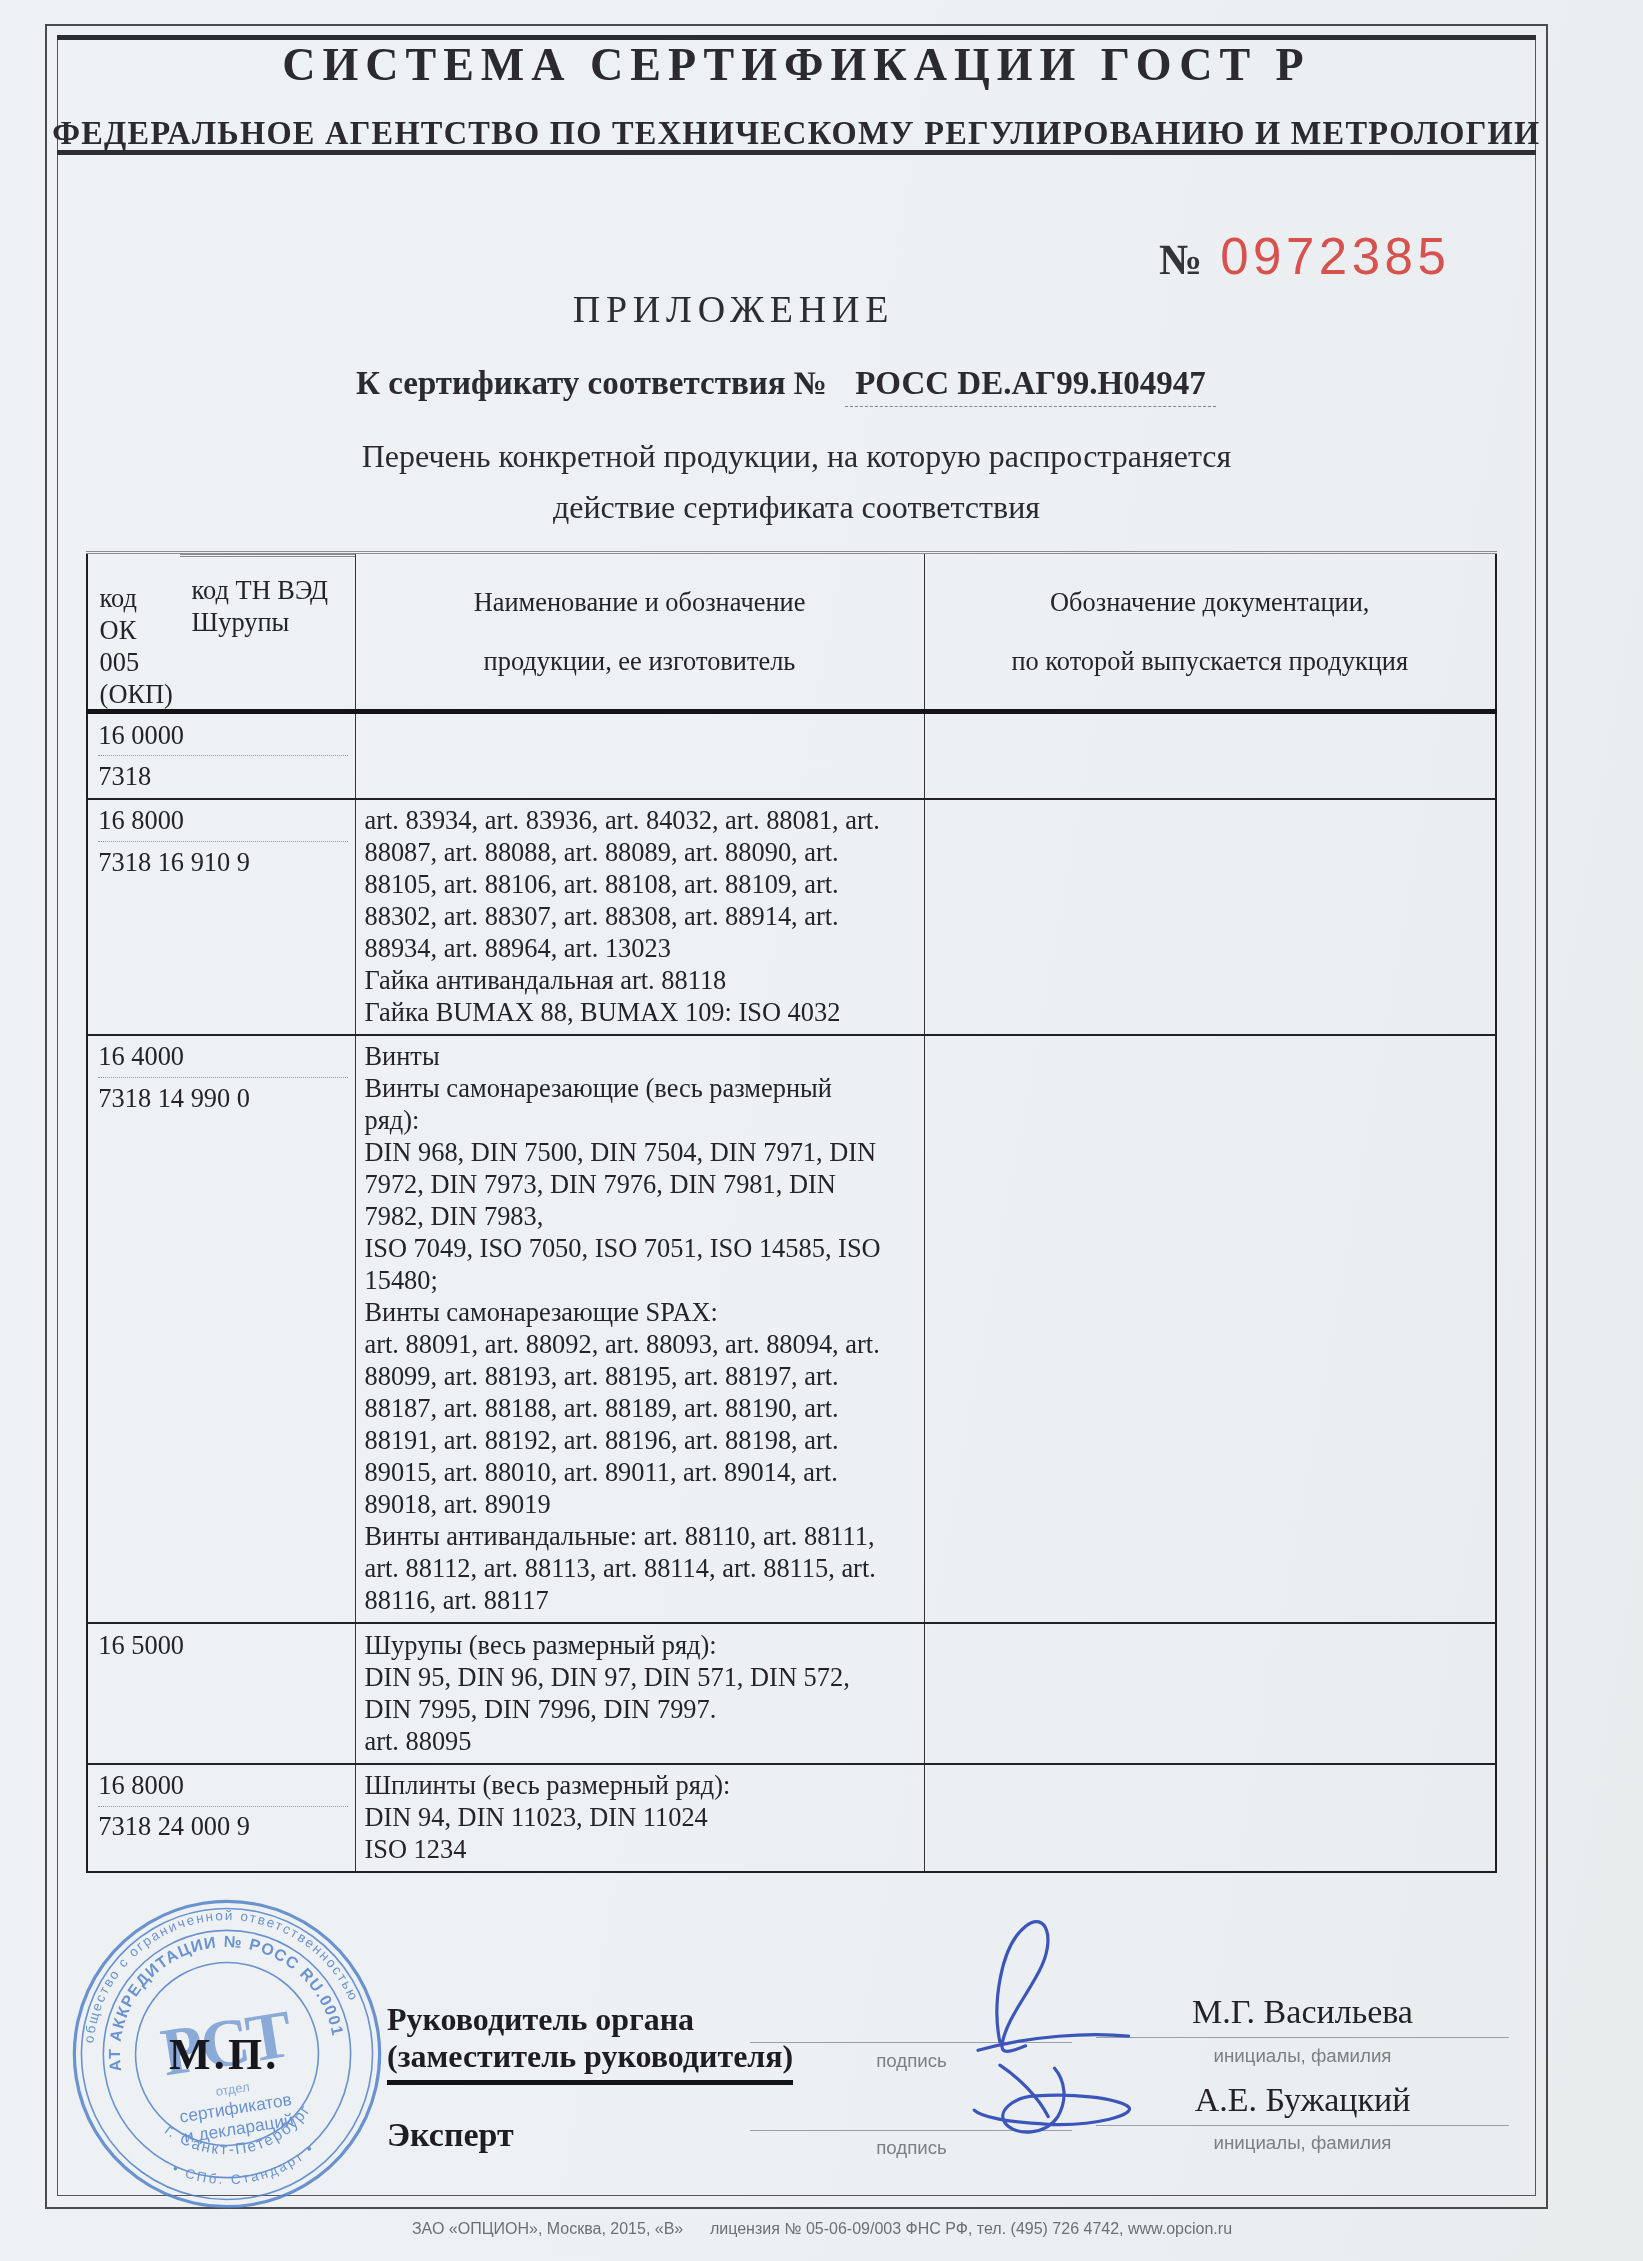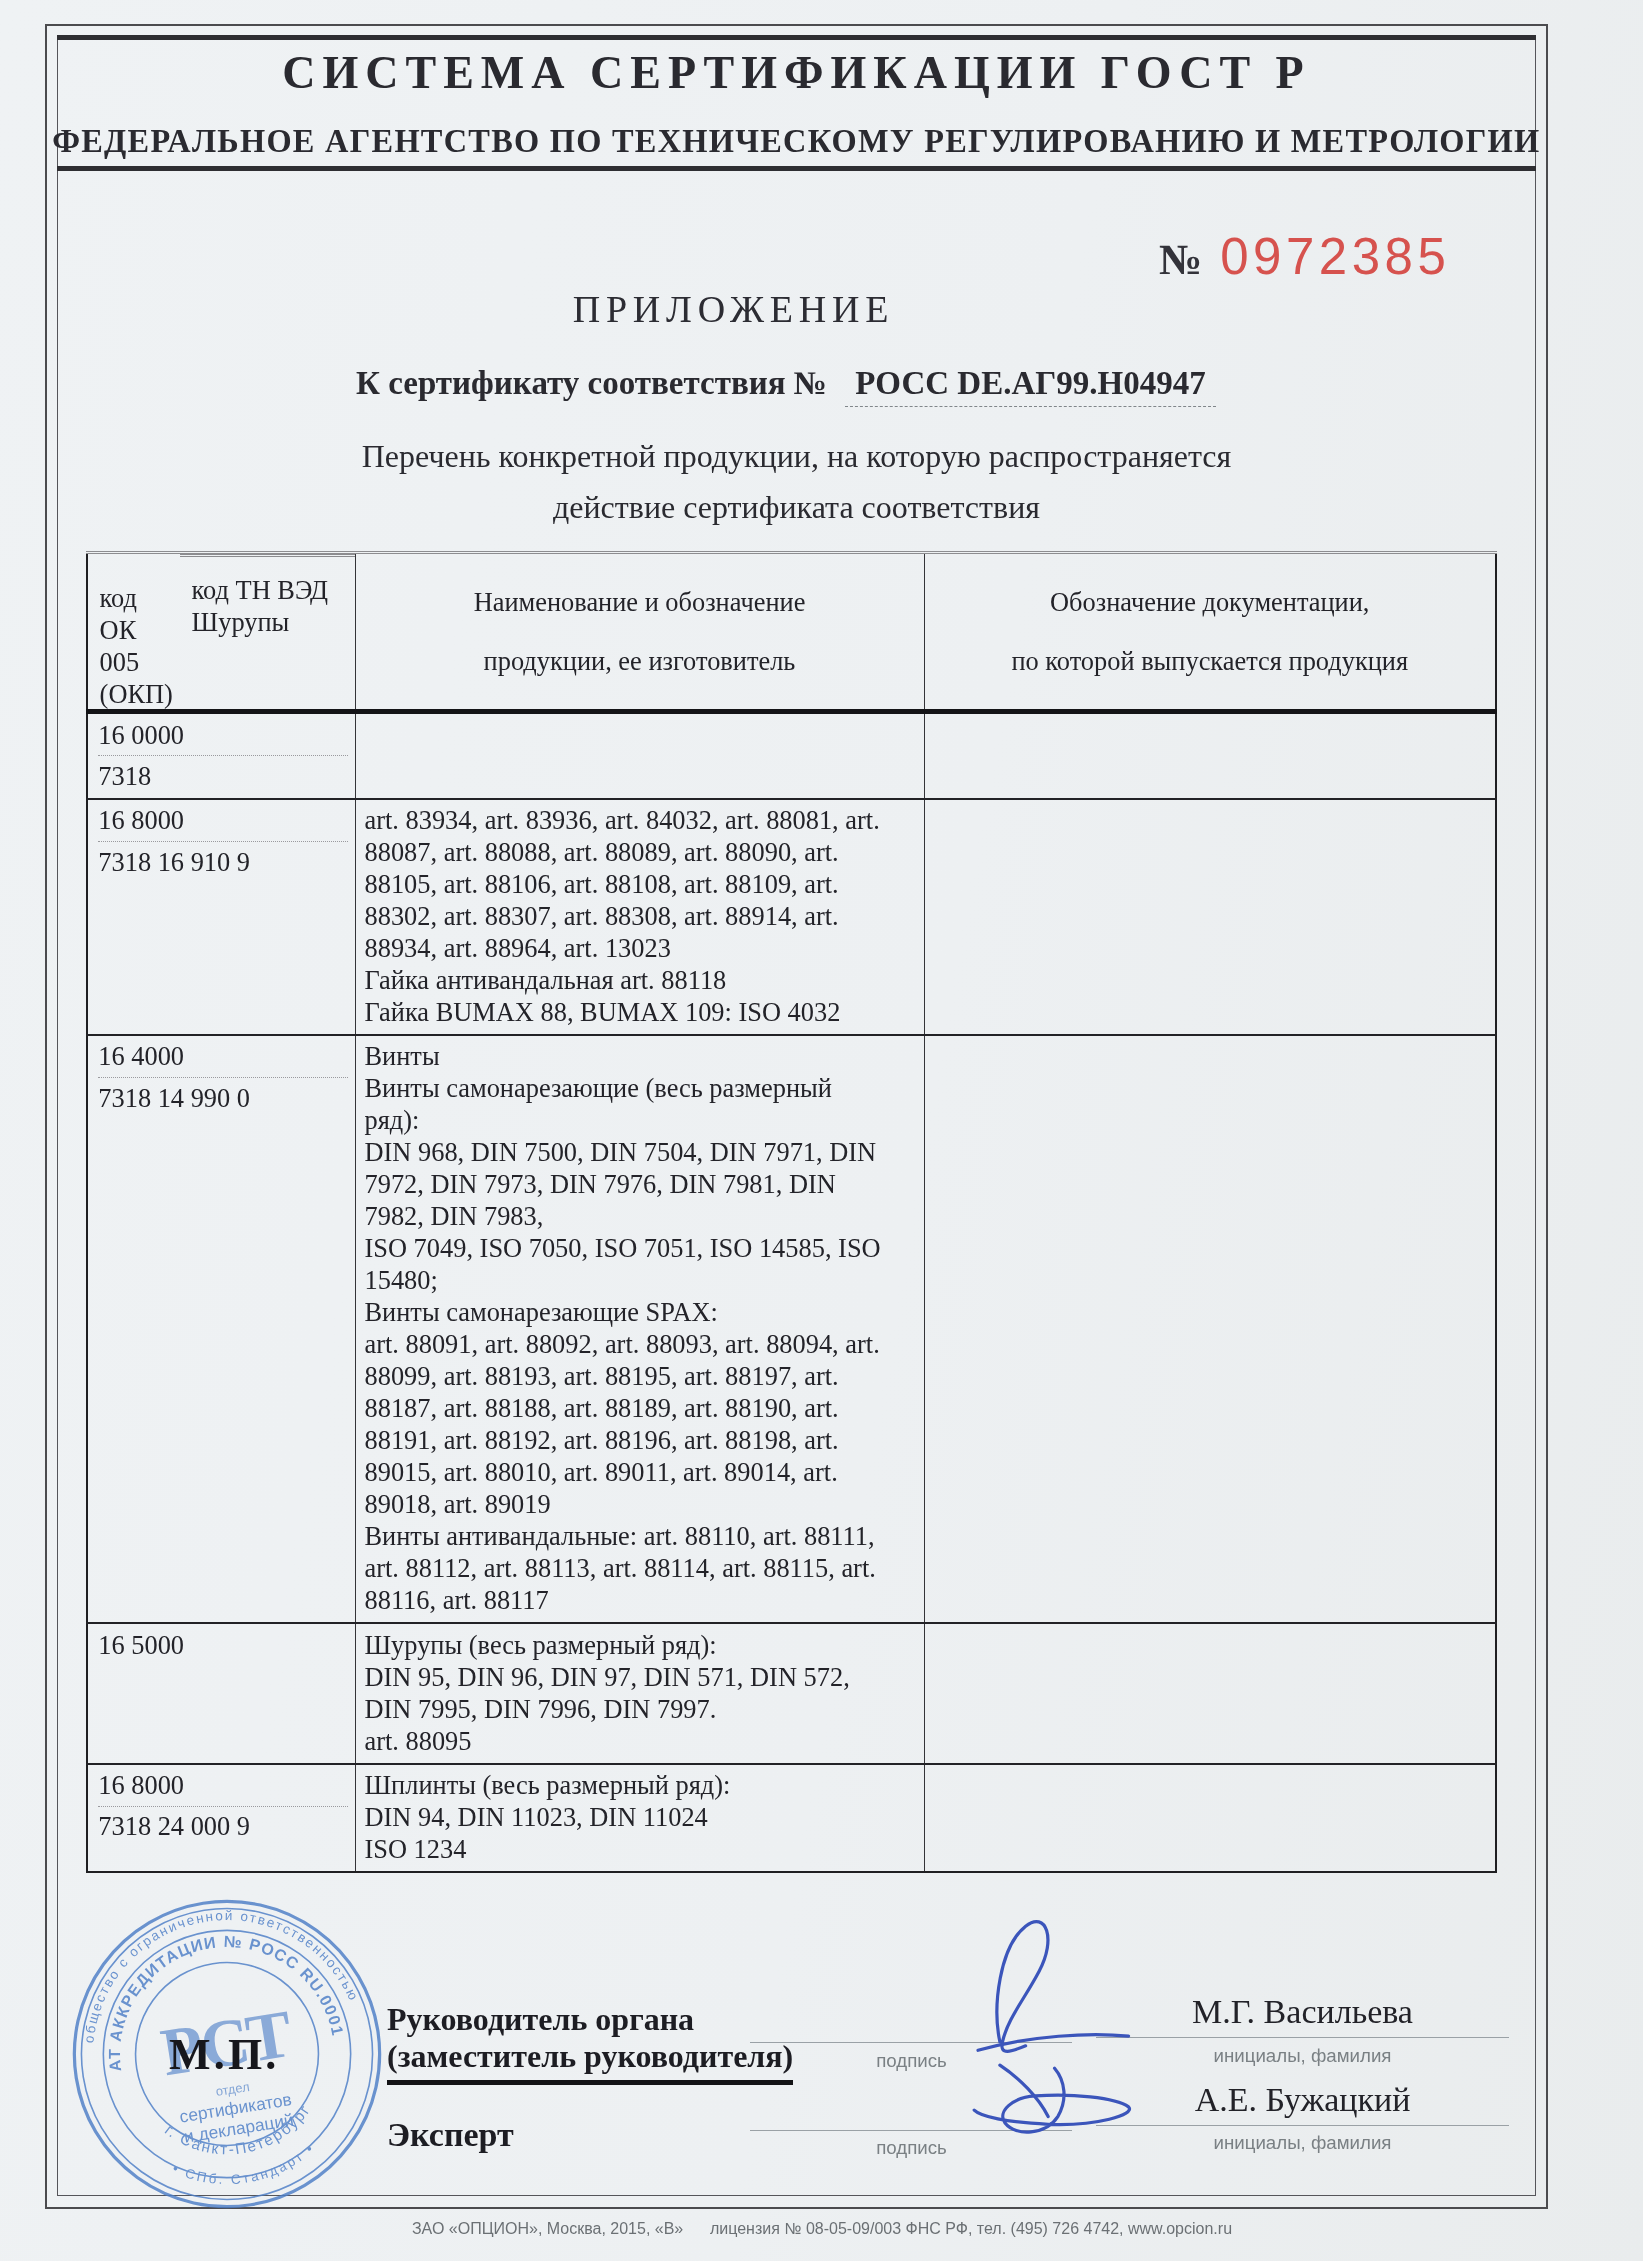--- a/index.html
+++ b/index.html
@@ -14,21 +14,21 @@
   body{margin:0;background:#ccc;font-family:"Liberation Serif",serif;}
   .page{
     position:relative;width:1644px;height:2261px;overflow:hidden;color:#26262c;
     background:linear-gradient(100deg,#eff2f4 0%,#edf0f2 55%,#e9eced 100%);
   }
   
   .outer-frame{position:absolute;left:45px;top:24px;width:1503px;height:2185px;border:2.6px solid #4b4b4e;}
   .inner-frame{position:absolute;left:57px;top:35px;width:1479px;height:2161px;border:1.9px solid #55555a;}
   
   .header-box{
-    position:absolute;left:57px;top:35px;width:1479px;height:136px;
+    position:absolute;left:57px;top:35px;width:1479px;height:120px;
     border-top:5.2px solid #2e2e32;border-bottom:5.2px solid #2e2e32;
     display:flex;flex-direction:column;align-items:center;justify-content:center;gap:24.5px;
   }
   .org1{font-size:46px;font-weight:bold;letter-spacing:7px;color:#2a2a30;white-space:nowrap;}
   .org2{font-size:33px;font-weight:bold;letter-spacing:1.3px;color:#2a2a30;white-space:nowrap;transform:scaleX(.98);}
   
   .doc-no{position:absolute;left:1159px;top:227px;white-space:nowrap;}
   .doc-no .pre{font-size:43px;font-weight:bold;color:#33333a;margin-right:18px;}
   .doc-no .val{font-family:Liberation Sans, sans-serif;font-size:51px;color:var(--accent-red);letter-spacing:4.5px;}
   
@@ -267,16 +267,16 @@
 
   <svg class="ink" viewBox="0 0 480 370">
     <g stroke="#3b55bb" stroke-width="5" fill="none" stroke-linecap="round">
       <path d="M 152 216 C 140 160, 152 68, 192 36 C 224 11, 240 56, 213 106 C 191 148, 164 180, 156 216 C 151 238, 170 231, 192 222"></path>
       <path d="M 118 229 C 200 206, 292 201, 352 207"></path>
       <path d="M 152 252 C 182 272, 212 302, 227 332"></path>
       <path d="M 237 257 C 254 277, 257 307, 242 332 C 224 360, 177 364, 160 342 C 147 324, 172 302, 207 300 C 262 296, 332 302, 352 317 C 364 329, 302 347, 227 344 C 162 341, 122 332, 112 322"></path>
     </g>
   </svg>
 
-  <div class="footer">ЗАО «ОПЦИОН», Москва, 2015, «В»      лицензия № 08-05-09/003 ФНС РФ, тел. (495) 726 4742, www.opcion.ru</div>
+  <div class="footer">ЗАО «ОПЦИОН», Москва, 2015, «В»      лицензия № 05-06-09/003 ФНС РФ, тел. (495) 726 4742, www.opcion.ru</div>
 
 </div>
 
 
 </body></html>

